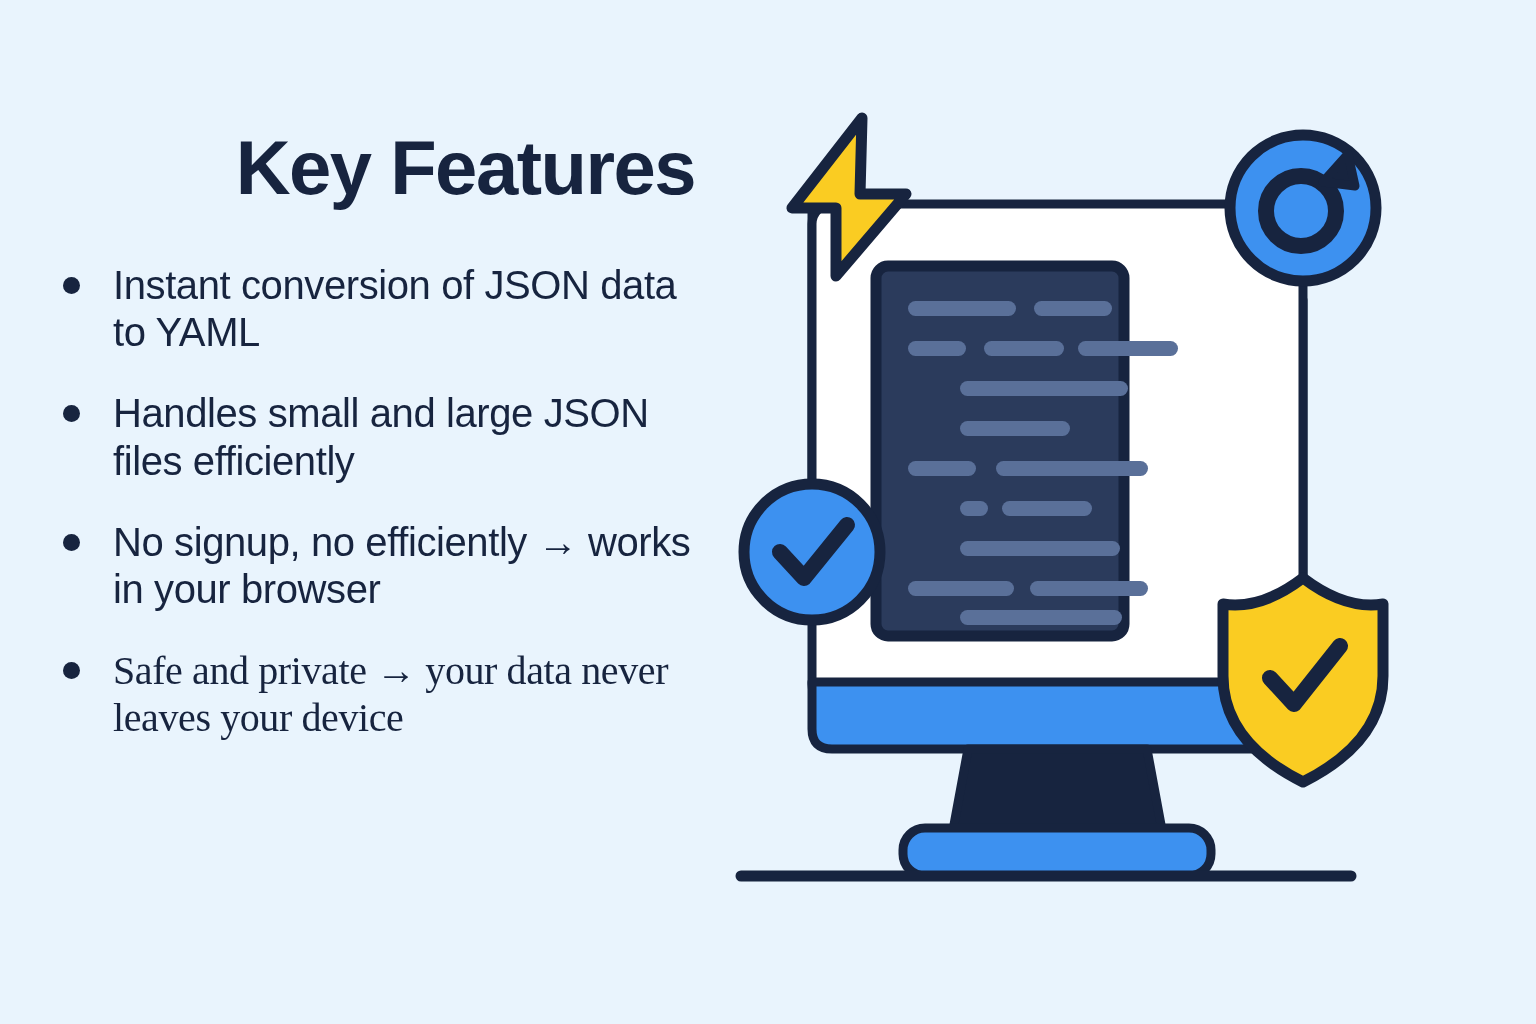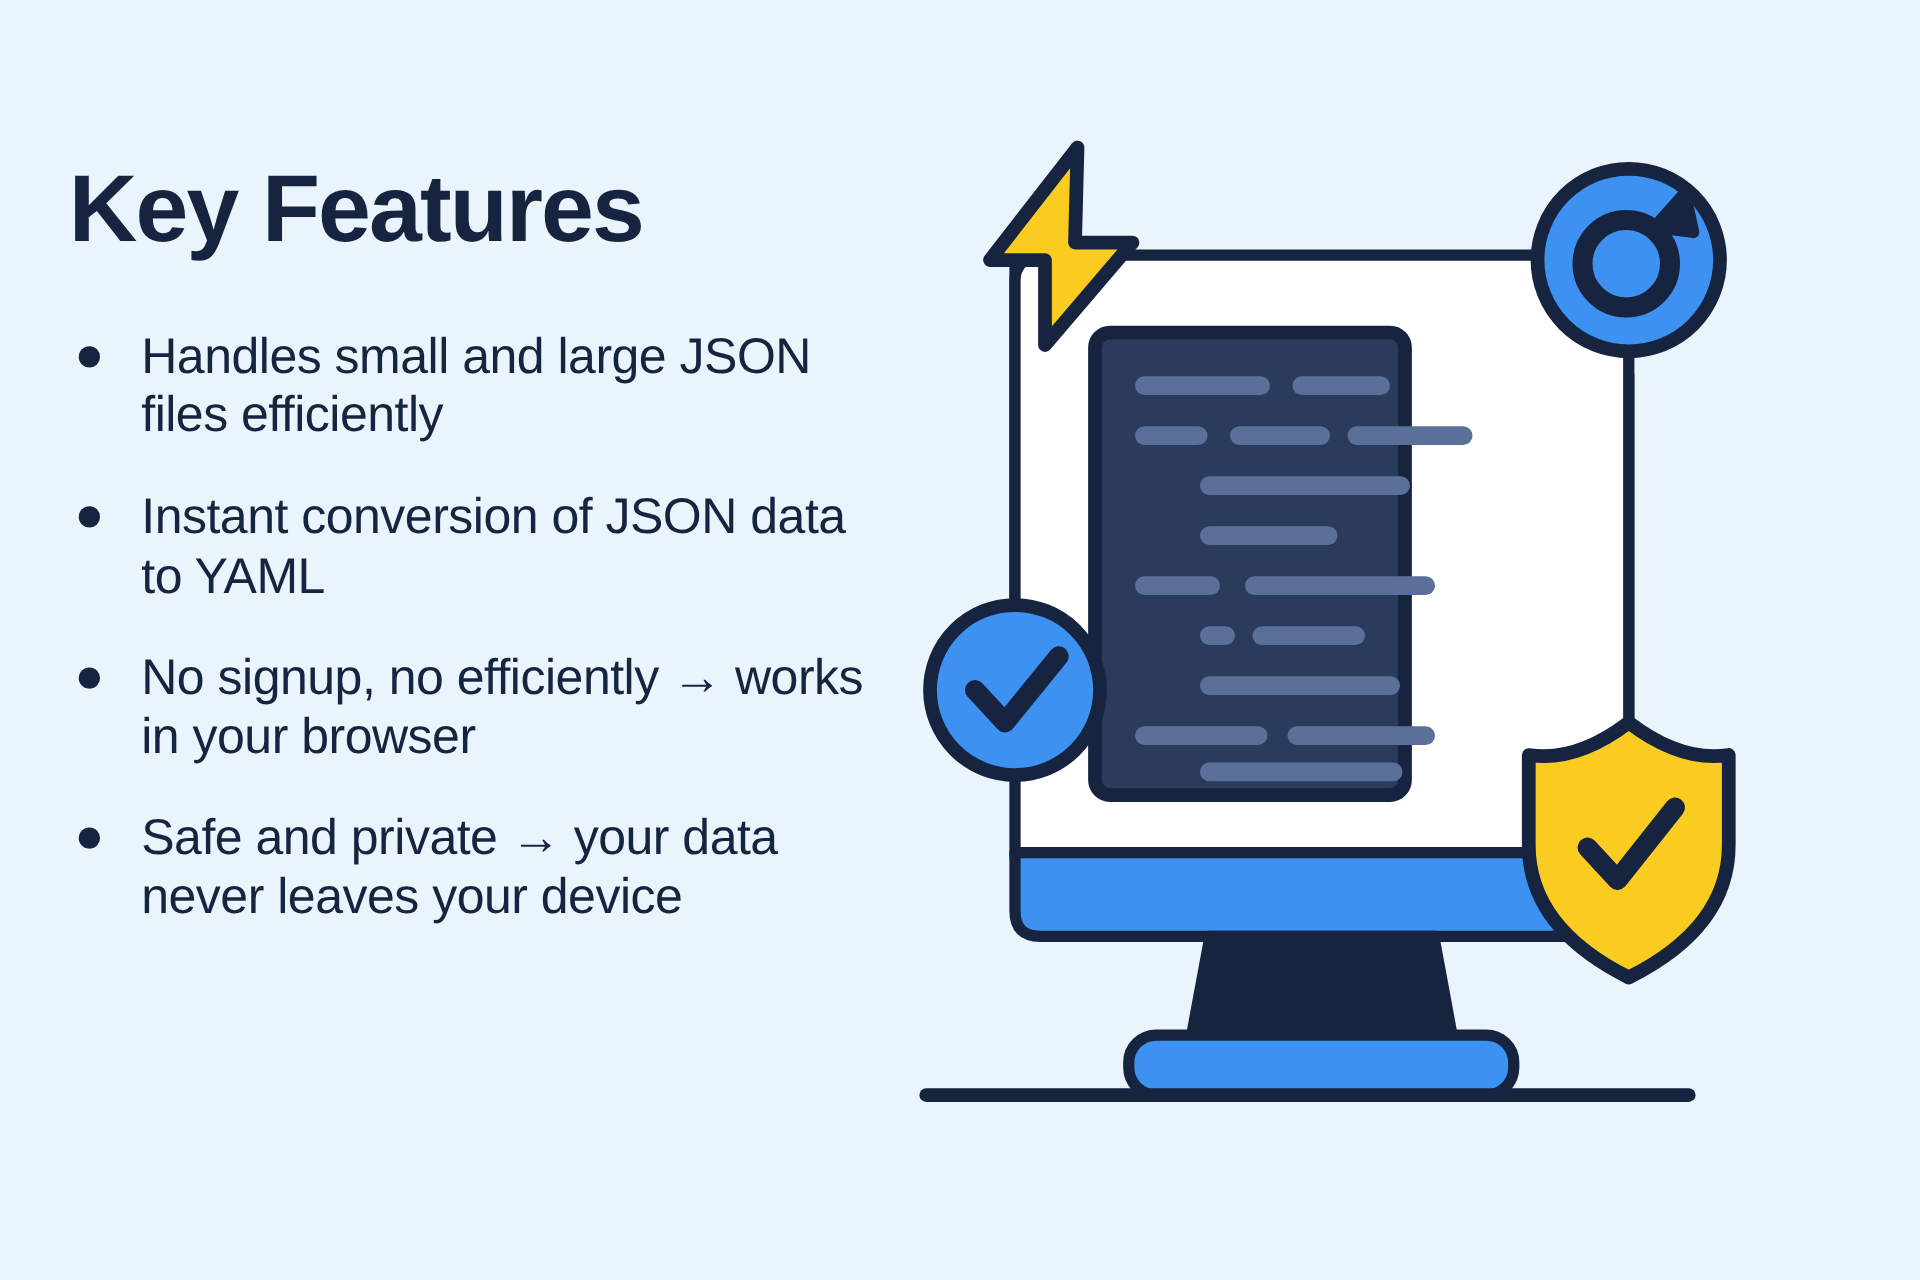--- a/index.html
+++ b/index.html
@@ -28,36 +28,37 @@
     width: 640px;
   }
   .page-title {
     font-family: "Liberation Sans", sans-serif;
     font-size: 76px;
     font-weight: bold;
     letter-spacing: -1.5px;
     color: #17243f;
     line-height: 1.0;
     margin: 0 0 56px 0;
+    text-align: right;
   }
   .feature-list {
     list-style: none;
     margin: 0;
     padding: 0;
   }
   .feature-item {
     position: relative;
     padding-left: 58px;
     margin-bottom: 34px;
     font-size: 40px;
     line-height: 1.18;
     color: #17243f;
     letter-spacing: -0.4px;
   }
-  .feature-item:last-child { margin-bottom: 0; }
+  .feature-item:last-child { margin-bottom: 0; font-family: Liberation Serif, serif; }
   .bullet-dot {
     position: absolute;
     left: 8px;
     top: 15px;
     width: 17px;
     height: 17px;
     border-radius: 50%;
     background: #17243f;
   }
 
@@ -74,25 +75,25 @@
 </head>
 <body>
 
 <div id="stage">
 
   <div class="text-col">
     <h1 class="page-title">Key Features</h1>
     <ul class="feature-list">
       <li class="feature-item">
         <span class="bullet-dot"></span>
-        <span>Handles small and large JSON files efficiently</span>
+        <span>Instant conversion of JSON data to YAML</span>
       </li>
       <li class="feature-item">
         <span class="bullet-dot"></span>
-        <span>Instant conversion of JSON data to YAML</span>
+        <span>Handles small and large JSON files efficiently</span>
       </li>
       <li class="feature-item">
         <span class="bullet-dot"></span>
         <span>No signup, no efficiently → works in your browser</span>
       </li>
       <li class="feature-item">
         <span class="bullet-dot"></span>
         <span>Safe and private →  your data never leaves your device</span>
       </li>
     </ul>

